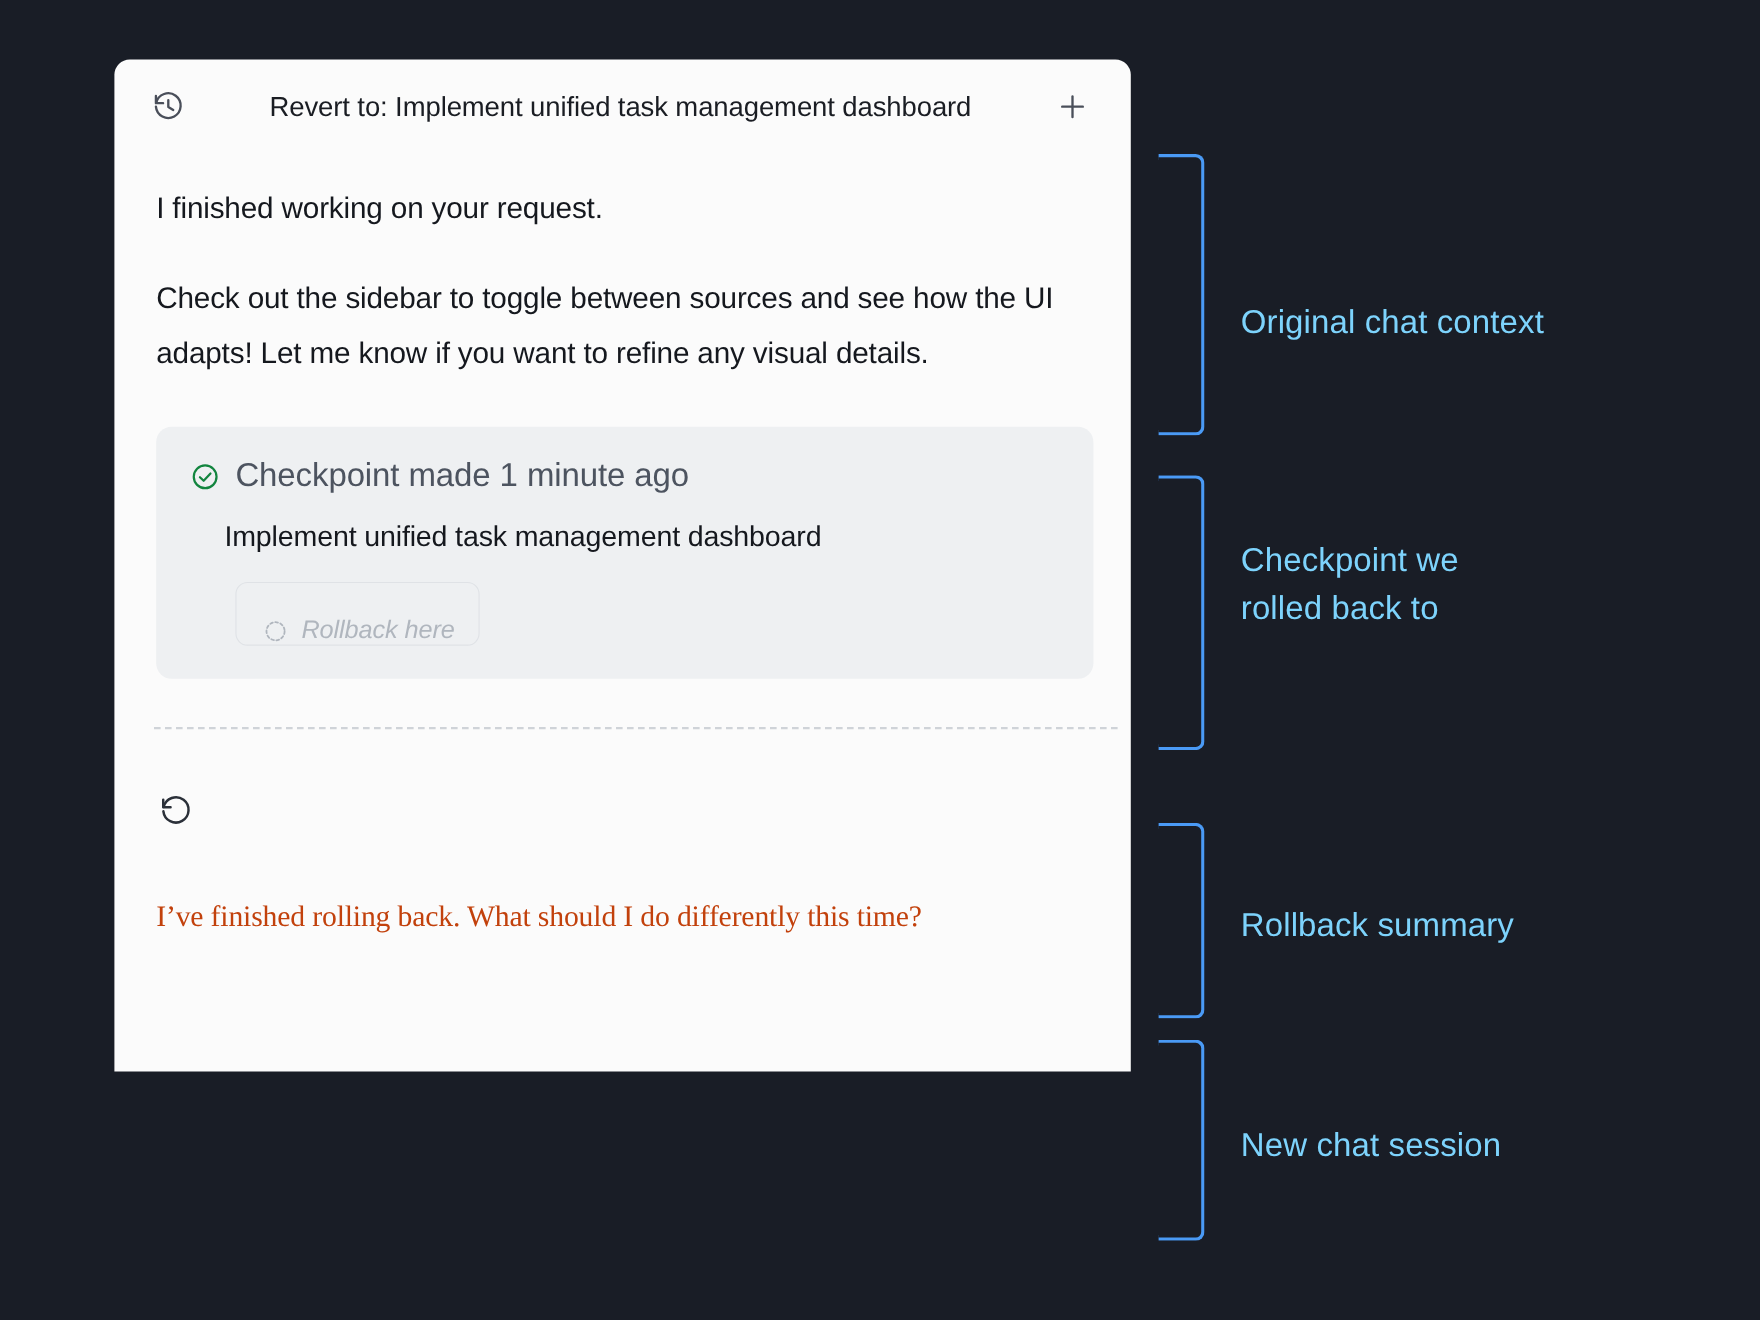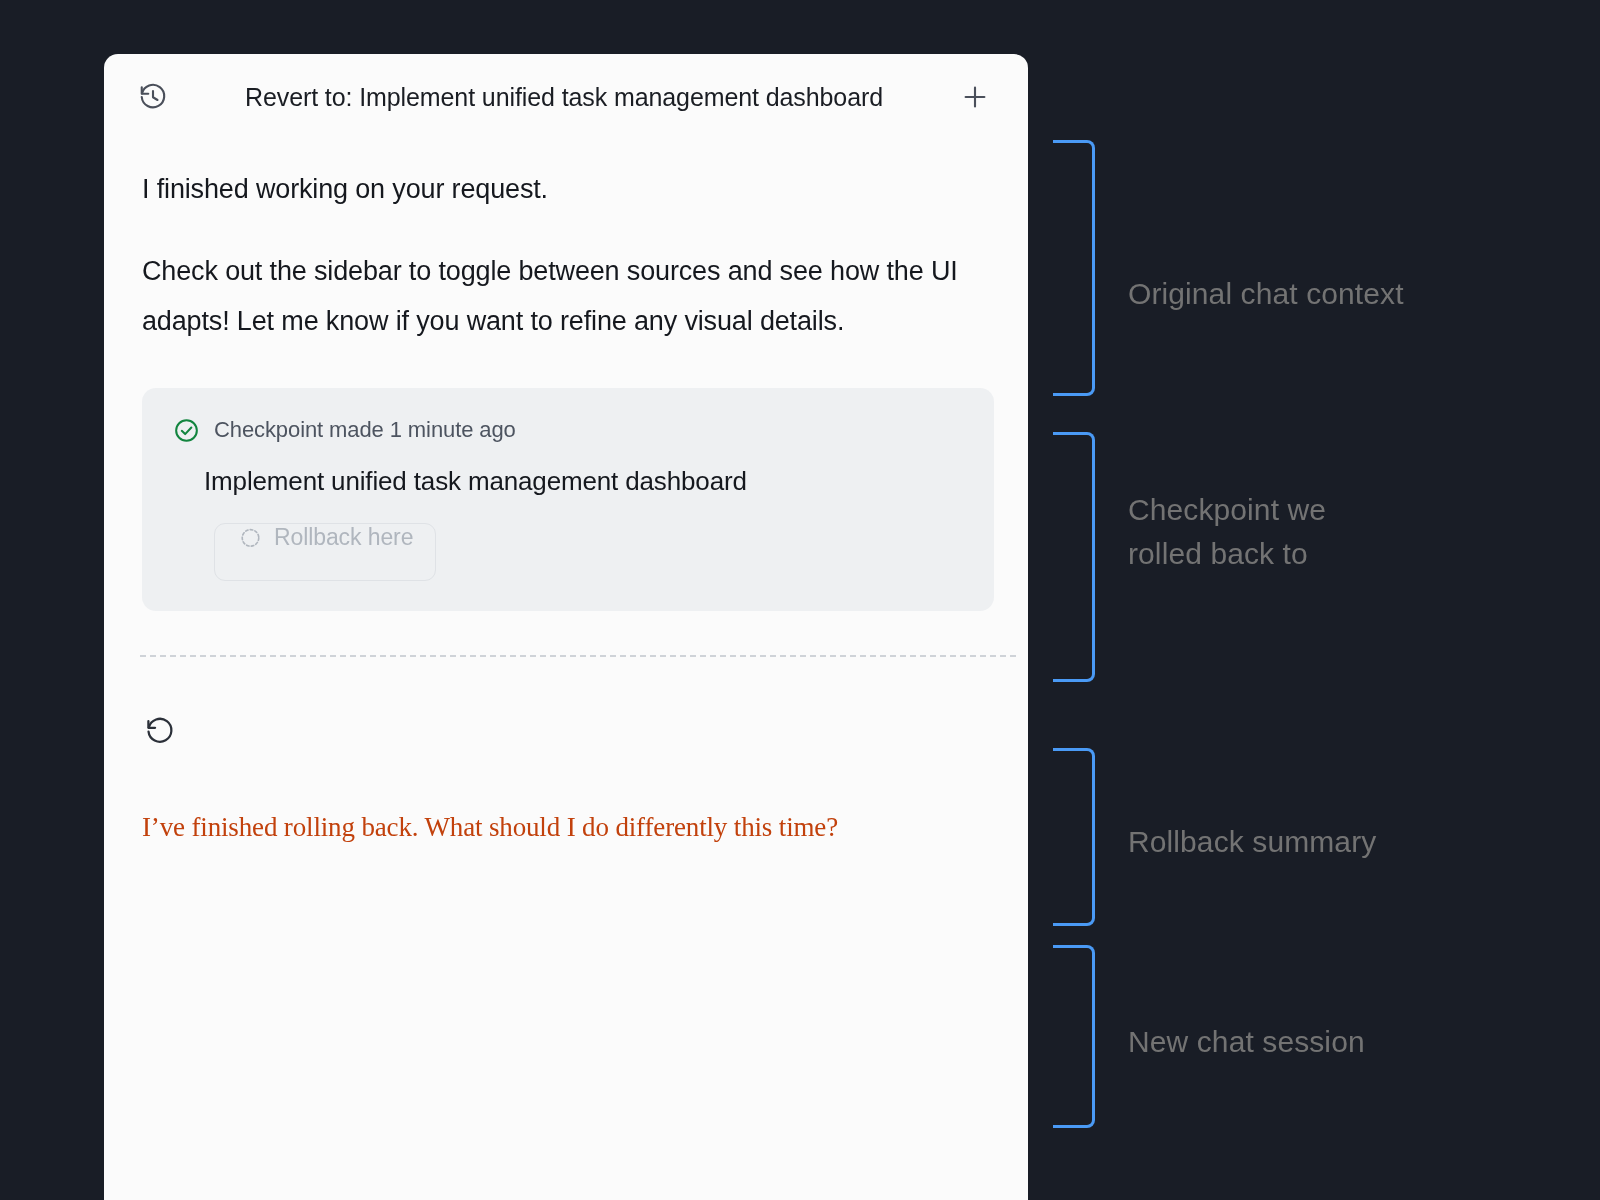--- a/index.html
+++ b/index.html
@@ -15,21 +15,21 @@
     font-family: "Liberation Sans", sans-serif;
     position: relative;
   }
 
   
   #chat-panel {
     position: absolute;
     left: 104px;
     top: 54px;
     width: 924px;
-    height: 1146px;
+    height: 920px;
     background: #fbfbfb;
     border-radius: 14px 14px 0 0;
     overflow: hidden;
   }
 
   
   #panel-header {
     position: relative;
     height: 86px;
     display: flex;
@@ -90,51 +90,52 @@
     align-items: center;
     gap: 14px;
   }
   #checkpoint-check-icon {
     width: 28px; height: 28px;
     flex: 0 0 28px;
     color: #12853f;
     display: flex; align-items: center; justify-content: center;
   }
   #checkpoint-meta-text {
-    font-size: 22px;
+    font-size: 30px;
     color: #4d5460;
     letter-spacing: -0.1px;
   }
   #checkpoint-title {
     margin-top: 22px;
     margin-left: 32px;
     font-size: 26px;
     color: #15181e;
     letter-spacing: -0.15px;
   }
   #checkpoint-actions {
     margin-top: 26px;
     margin-left: 42px;
     display: flex;
     gap: 18px;
   }
   .cp-btn {
     display: inline-flex;
-    align-items: flex-start;
+    align-items: flex-end;
     gap: 11px;
     height: 58px;
     padding: 0 22px;
     border-radius: 11px;
     border: 1.5px solid #d3d7dc;
     background: transparent;
     font-family: "Liberation Sans", sans-serif;
     font-size: 23px;
     color: #15181e;
     letter-spacing: -0.1px;
     white-space: nowrap;
+    font-style: italic;
   }
   .cp-btn.disabled {
     color: #b0b6be;
     border-color: #dfe2e6;
   }
   .cp-btn-icon {
     display: inline-flex;
     align-items: center;
     justify-content: center;
     width: 26px; height: 26px;
@@ -207,21 +208,21 @@
     border: 3px solid #4a9af5;
     border-left: none;
     border-radius: 0 8px 8px 0;
     background: transparent;
   }
   .annot-label {
     position: absolute;
     font-family: "Liberation Sans", sans-serif;
     font-size: 30px;
     line-height: 44px;
-    color: #737373;
+    color: #7dd3fc;
     letter-spacing: 0.1px;
     white-space: pre-line;
   }
 </style>
 </head>
 <body>
 
 <div id="chat-panel">
 
   <div id="panel-header">

